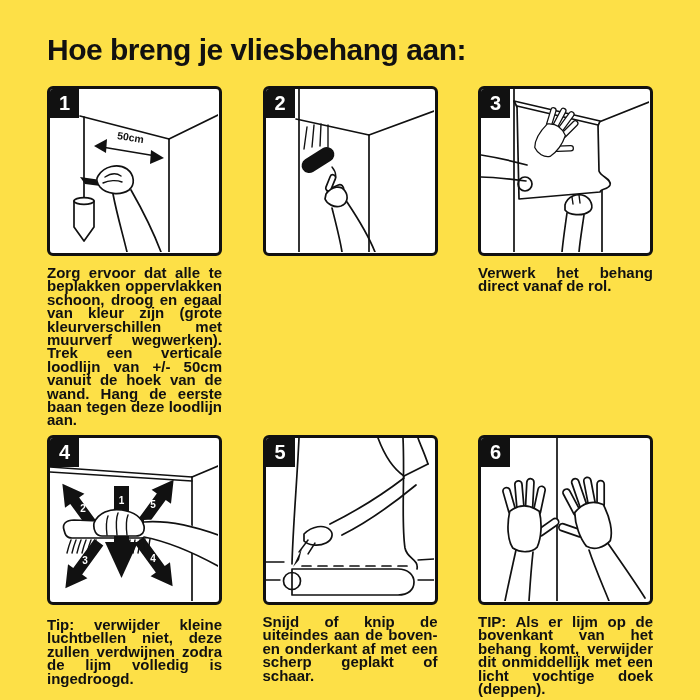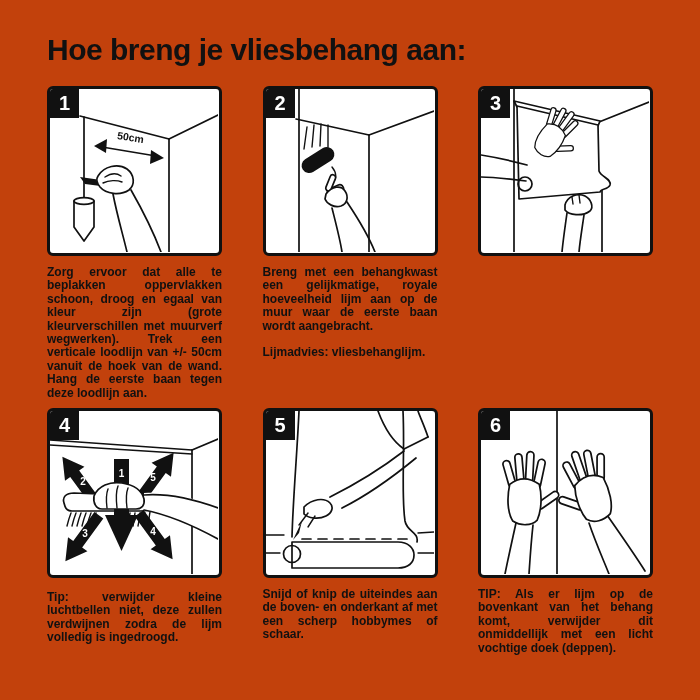--- a/index.html
+++ b/index.html
@@ -1,18 +1,18 @@
 <!DOCTYPE html>
 <html><head>
 <meta charset="utf-8">
 <style>
   * { margin:0; padding:0; box-sizing:border-box; }
   html,body { background:#fff; }
   .page {
-    position:relative; width:700px; height:700px; background:#c2410c;
+    position:relative; width:700px; height:700px; background:#fde047;
     font-family:"Liberation Sans", sans-serif; color:#111; overflow:hidden;
     padding-top:33px;
   }
   h1.title {
     margin-left:47px; font-size:30px; font-weight:bold; letter-spacing:-0.5px; color:#111;
   }
   .grid {
     margin:19px 47px 0 47px;
     display:grid;
     grid-template-columns:repeat(3, 175px);
@@ -24,21 +24,21 @@
     position:relative; width:175px; height:170px;
     border:3.5px solid #111; border-radius:6px; background:#fff; overflow:hidden;
   }
   .panel svg { display:block; width:168px; height:163px; }
   .badge {
     position:absolute; top:0; left:0; width:29px; height:29px; background:#111;
     color:#fff; font-size:20px; font-weight:bold; line-height:29px; text-align:center;
   }
   .caption { margin-top:10px; min-height:92px; }
   .caption p {
-    font-size:12px; font-weight:bold; line-height:13.4px; color:#111;
+    font-size:15px; font-weight:bold; line-height:13.4px; color:#111;
     text-align:justify; text-align-last:left;
   }
   .caption p.para-gap { margin-top:13px; }
   .ink { stroke:#111; stroke-width:1.7; fill:none; stroke-linecap:round; stroke-linejoin:round; }
   .ink-thin { stroke:#111; stroke-width:1.4; fill:none; stroke-linecap:round; }
   .fill-white { fill:#fff; }
   .fill-ink { fill:#111; stroke:none; }
   svg text.svg-label { font-family:"Liberation Sans", sans-serif; font-weight:bold; fill:#111; }
   svg text.svg-label-white { font-family:"Liberation Sans", sans-serif; font-weight:bold; fill:#fff; }
 </style>
@@ -133,24 +133,20 @@
             <g transform="translate(63,98) rotate(22)">
               <rect class="ink fill-white" x="-2.8" y="-13" width="5.6" height="17" rx="2.8"></rect>
             </g>
             <path class="ink fill-white" d="M60,105 C66,97 75,96 79,102 C83,108 81,115 75,117 C68,119 61,115 59,110 Z"></path>
             <path class="ink" d="M66,119 C70,135 74,150 76,163"></path>
             <path class="ink" d="M81,113 C93,131 103,148 109,163"></path>
           </g>
         </svg>
         <div class="badge">2</div>
       </div>
-      <figcaption class="caption">
-        <p>Breng met een behangkwast een gelijkmatige, royale hoeveelheid lijm aan op de muur waar de eerste baan wordt aangebracht.</p>
-        <p class="para-gap">Lijmadvies: vliesbehanglijm.</p>
-      </figcaption>
     </figure>
 
     <figure class="step">
       <div class="panel">
         <svg viewBox="0 0 168 163">
           <path class="ink" d="M33,0 L33,163"></path>
           <path class="ink" d="M118,33 L168,13"></path>
           <path class="ink" d="M121,100 L121,163"></path>
           <g>
             <path class="ink fill-white" d="M33,12 L119,32 L117,37 L36,18 Z"></path>
@@ -167,20 +163,23 @@
           <g>
             <path class="ink fill-white" d="M84,116 C86,108 96,103 104,107 C110,110 113,118 109,122 C101,128 88,126 84,121 Z"></path>
             <path class="ink-thin" d="M91,108 L92,115"></path>
             <path class="ink-thin" d="M98,106 L99,114"></path>
             <path class="ink" d="M86,124 C84,138 82,152 81,163"></path>
             <path class="ink" d="M103,126 C101,140 99,152 98,163"></path>
           </g>
         </svg>
         <div class="badge">3</div>
       </div>
+      <figcaption class="caption">
+        <p>Verwerk het behang direct vanaf de rol.</p>
+      </figcaption>
     </figure>
 
     <figure class="step">
       <div class="panel">
         <svg viewBox="0 0 168 163">
           <path class="ink-thin" d="M0,29 L142,39"></path>
           <path class="ink-thin" d="M0,34 L142,43"></path>
           <path class="ink" d="M142,39 L142,163"></path>
           <path class="ink" d="M142,39 L168,28"></path>
           <g transform="translate(30,70) rotate(-36)">
@@ -258,21 +257,21 @@
             <path class="ink" d="M150,47 C122,70 94,88 76,97"></path>
             <path class="ink fill-white" d="M38,96 C46,88 58,86 64,92 C68,96 66,102 60,105 C52,109 42,107 38,103 Z"></path>
             <path class="ink-thin" d="M42,102 L33,114"></path>
             <path class="ink-thin" d="M49,105 L42,116"></path>
             <polygon class="fill-ink" points="36,110 27,129 33,122"></polygon>
           </g>
         </svg>
         <div class="badge">5</div>
       </div>
       <figcaption class="caption">
-        <p>Snijd of knip de uiteindes aan de boven- en onderkant af met een scherp hobbymes of schaar.</p>
+        <p>Snijd of knip de uiteindes aan de boven- en onderkant af met een scherp geplakt of schaar.</p>
       </figcaption>
     </figure>
 
     <figure class="step">
       <div class="panel">
         <svg viewBox="0 0 168 163">
           <path class="ink" d="M76,0 L76,163"></path>
           <g>
             <path class="ink" d="M35,112 C31,130 27,148 24,163"></path>
             <path class="ink" d="M52,114 C50,132 49,148 48,163"></path>

